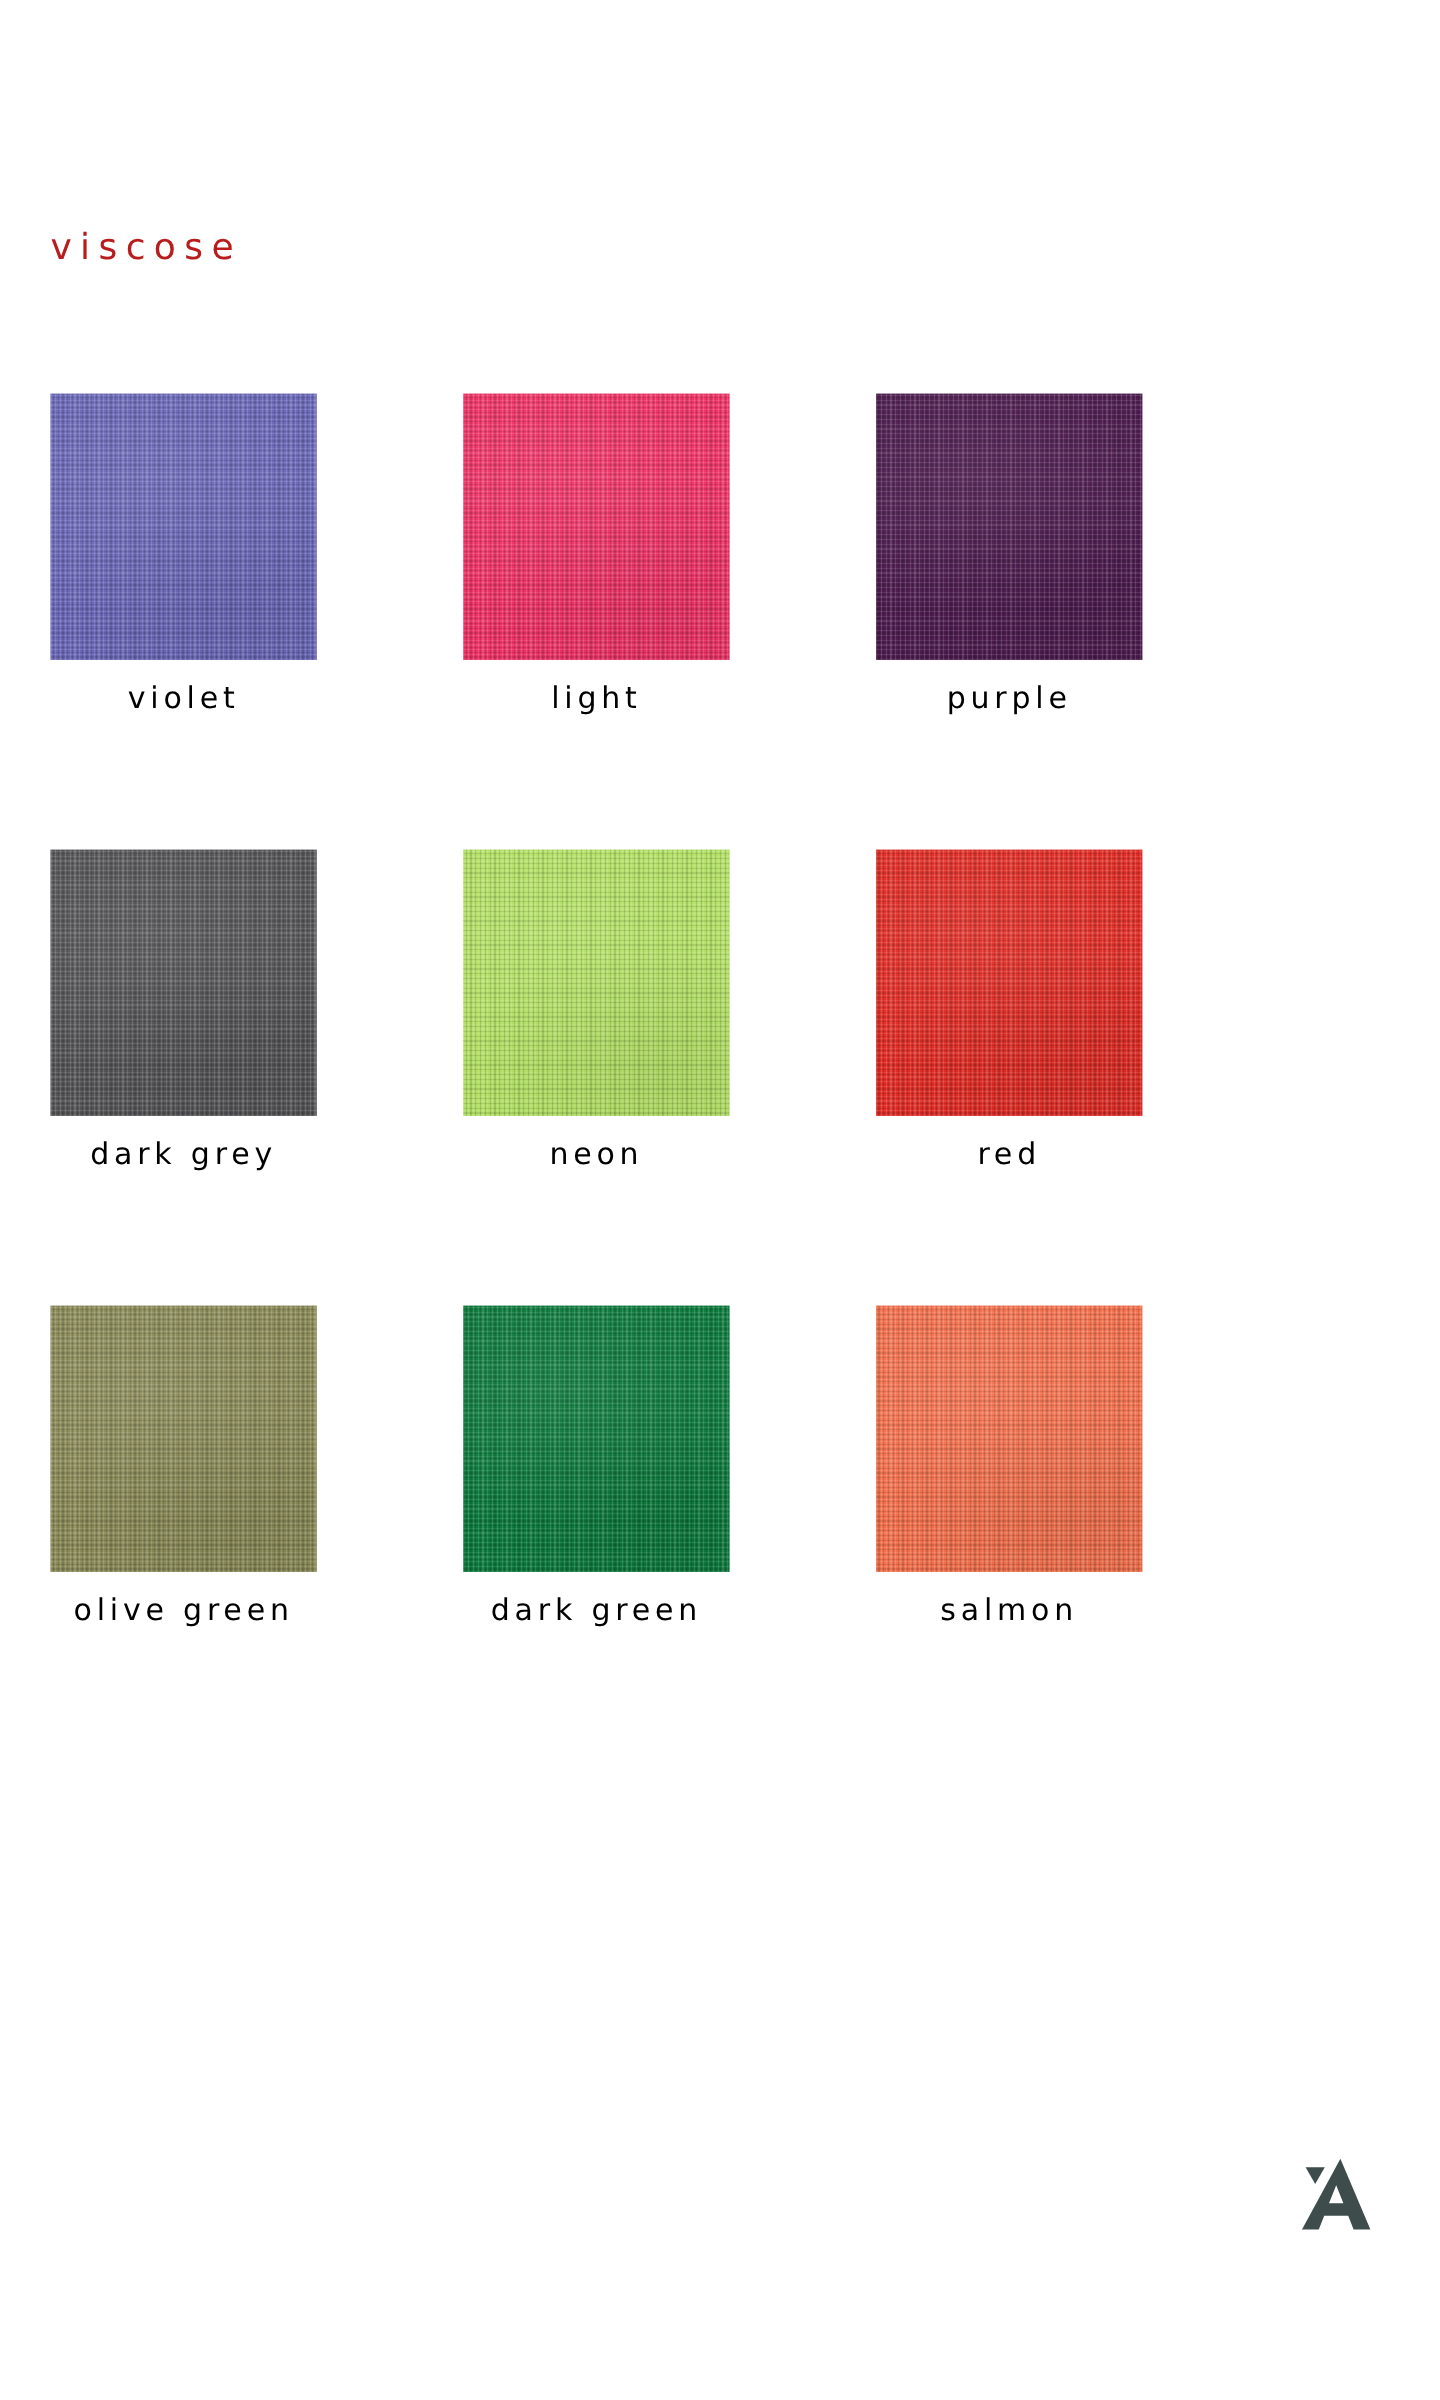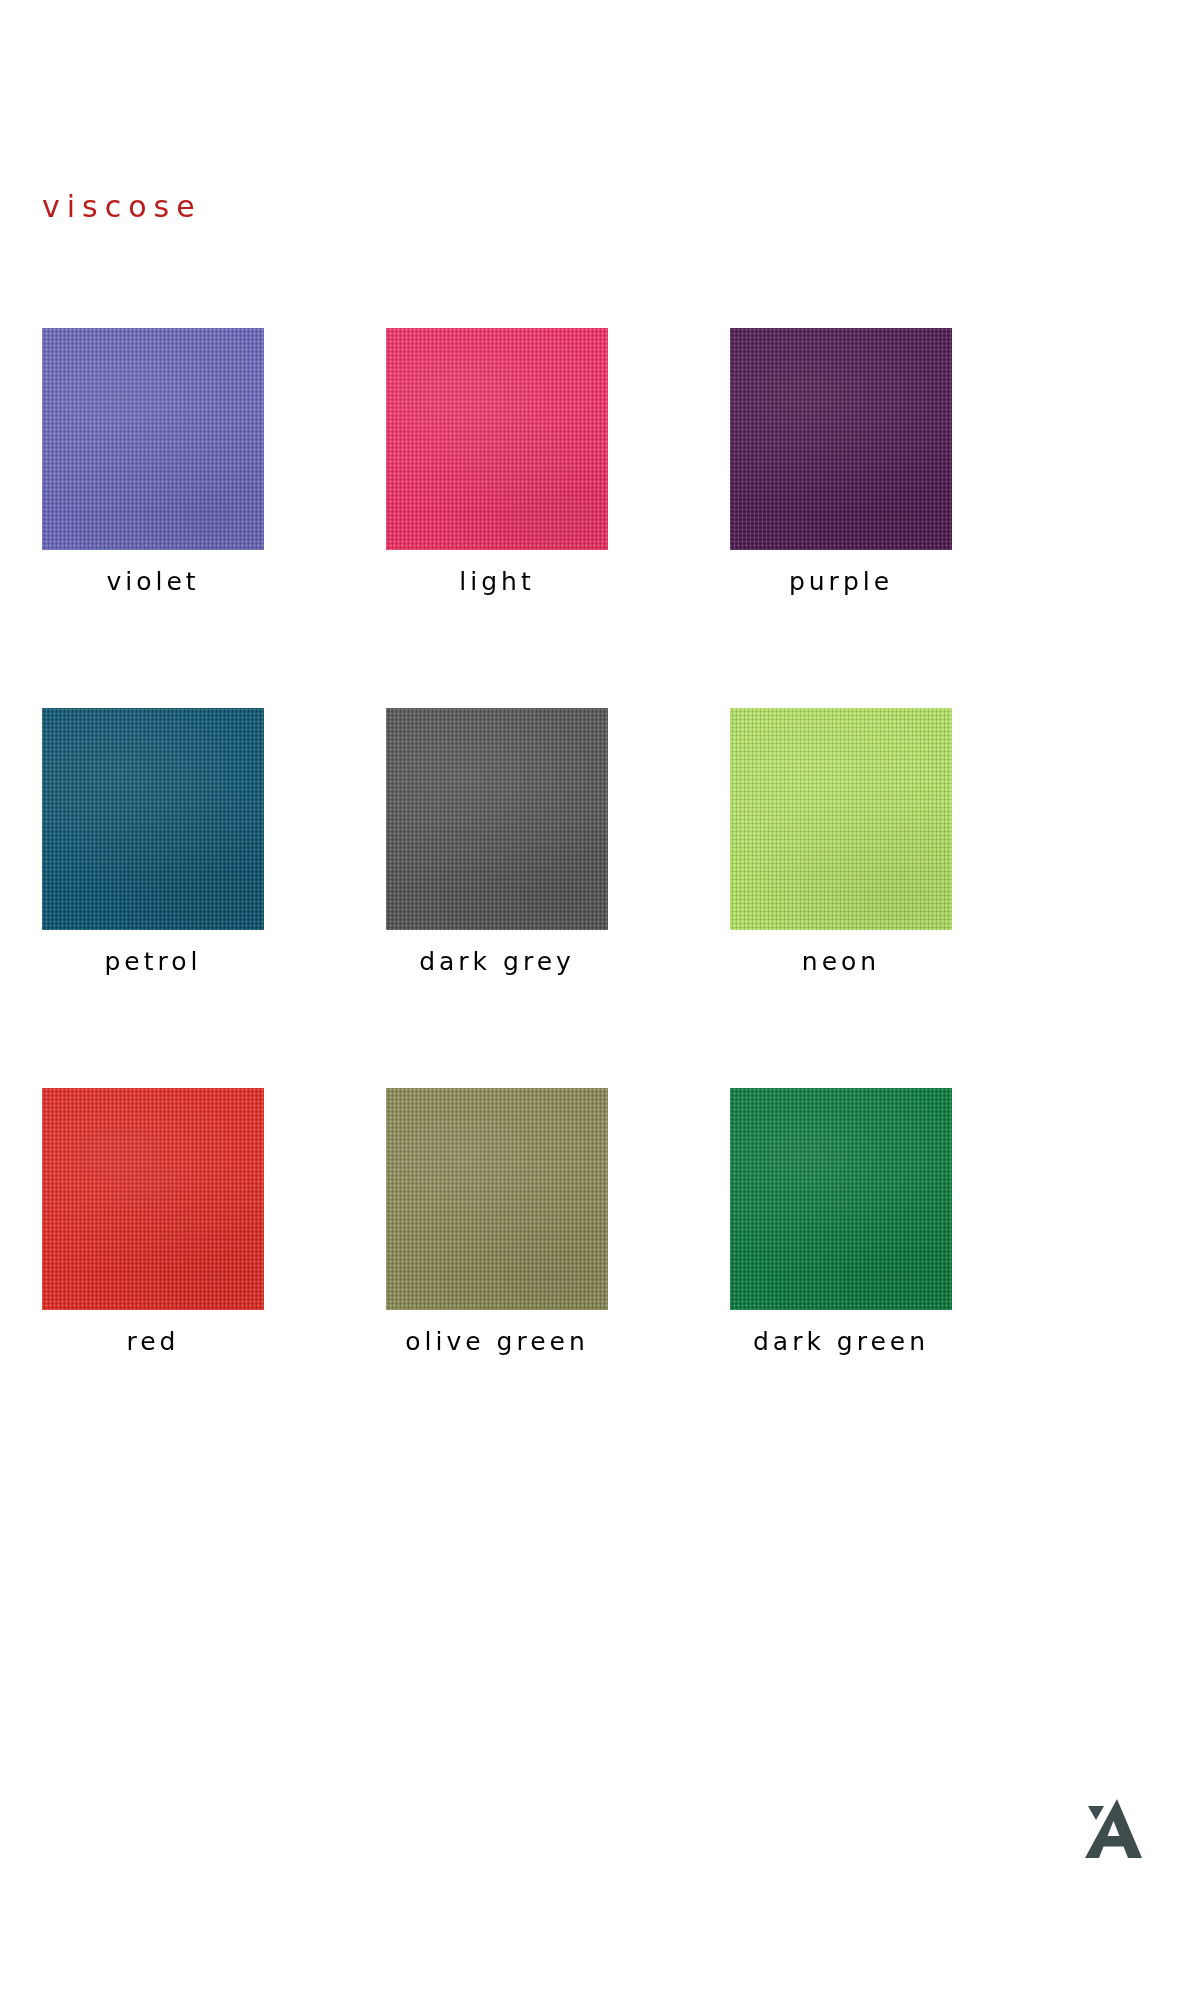--- a/index.html
+++ b/index.html
@@ -145,24 +145,20 @@
     <div class="swatch-cell">
       <div class="swatch-chip" style="background-color: rgb(238, 51, 102);"></div>
       <div class="swatch-label">light</div>
     </div>
 
     <div class="swatch-cell">
       <div class="swatch-chip" style="background-color: rgb(78, 29, 80);"></div>
       <div class="swatch-label">purple</div>
     </div>
 
-    <div class="swatch-cell">
-      <div class="swatch-chip" style="background-color: rgb(14, 86, 112);"></div>
-      <div class="swatch-label">petrol</div>
-    </div>
 
 
     <div class="swatch-cell">
       <div class="swatch-chip" style="background-color: rgb(86, 86, 88);"></div>
       <div class="swatch-label">dark grey</div>
     </div>
 
     <div class="swatch-cell">
       <div class="swatch-chip" style="background-color: rgb(178, 224, 101);"></div>
       <div class="swatch-label">neon</div>
@@ -177,20 +173,24 @@
       <div class="swatch-chip" style="background-color: rgb(138, 138, 88);"></div>
       <div class="swatch-label">olive green</div>
     </div>
 
     <div class="swatch-cell">
       <div class="swatch-chip" style="background-color: rgb(13, 122, 61);"></div>
       <div class="swatch-label">dark green</div>
     </div>
 
 
+    <div class="swatch-cell">
+      <div class="swatch-chip" style="background-color: rgb(242, 112, 77);"></div>
+      <div class="swatch-label">salmon</div>
+    </div>
 
   </div>
 
   <div class="brand-mark">
     <svg viewBox="0 0 66 70" xmlns="http://www.w3.org/2000/svg" aria-hidden="true">
 
       <polygon points="11,11 27,11 19,25" fill="#3e4c4c"></polygon>
 
       <path d="M40 4 L65 63 L51 63 L46.5 51.5 L26.5 51.5 L22 63 L8 63 Z
                M36.5 26 L30.5 41 L42.5 41 Z" fill="#3e4c4c" fill-rule="evenodd"></path>

